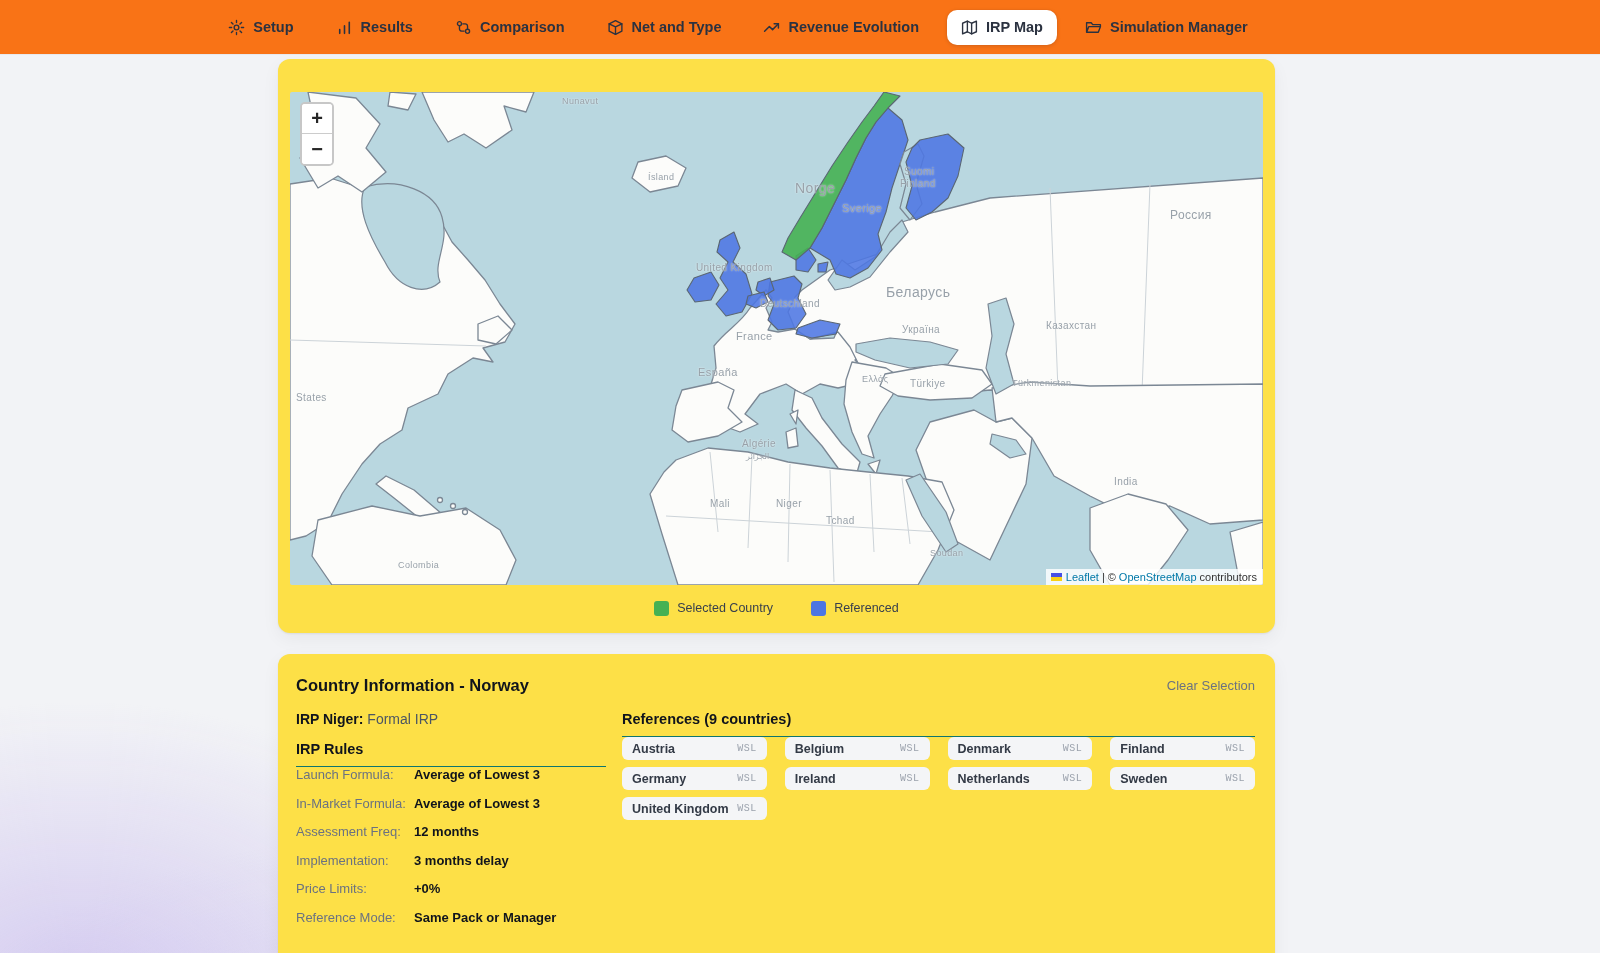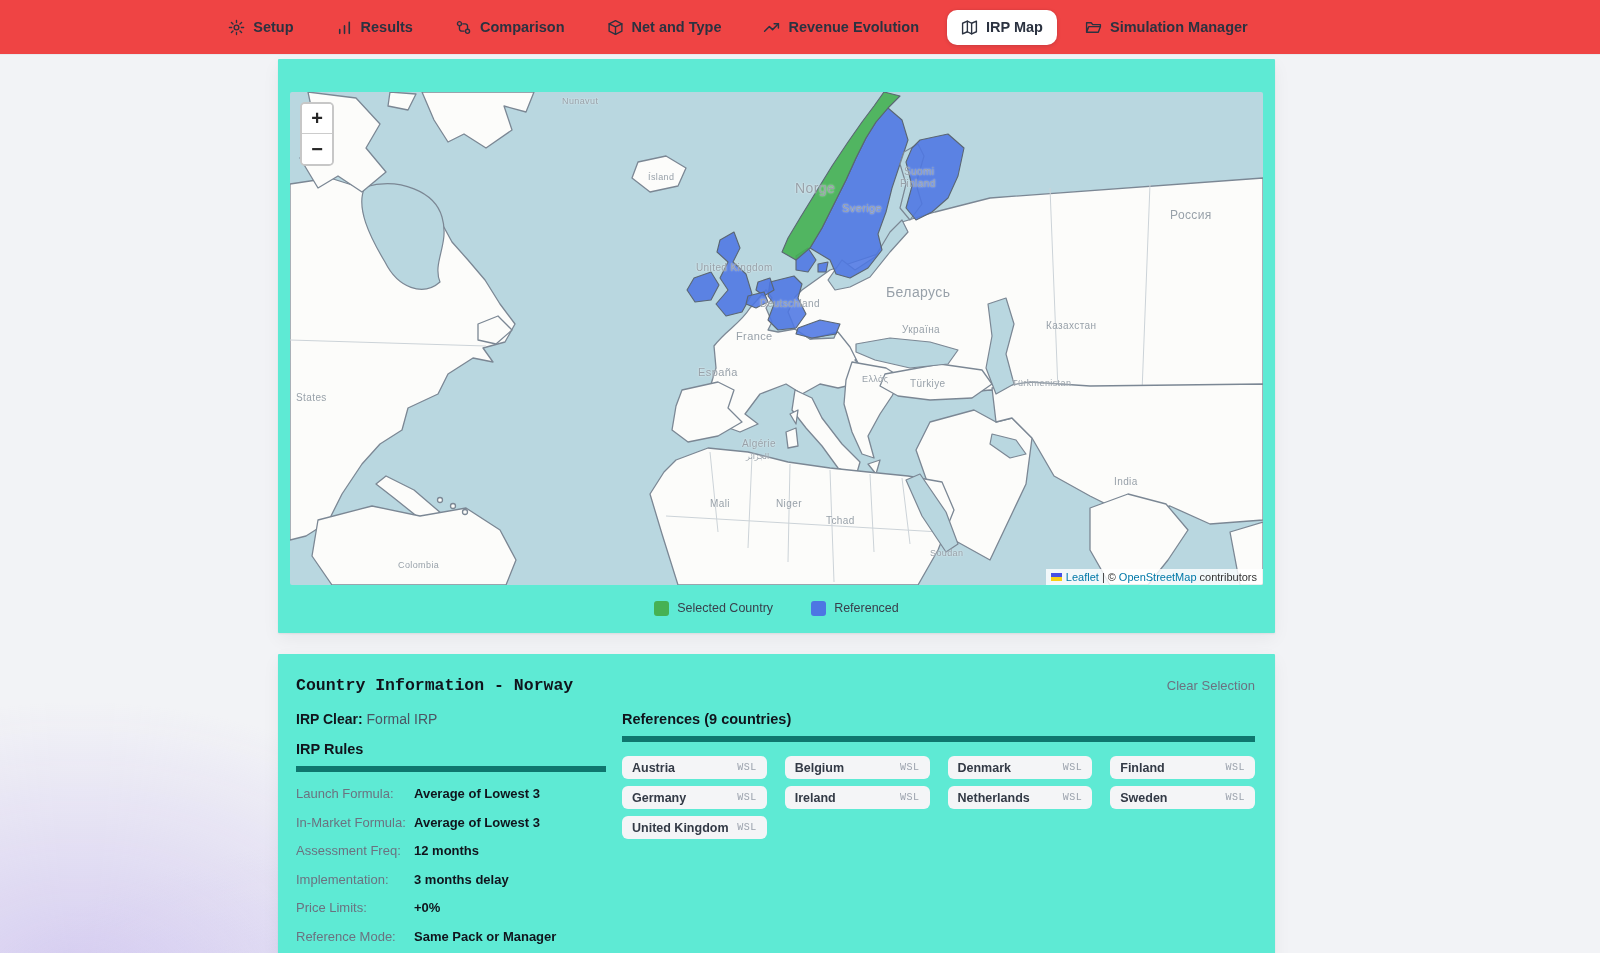--- a/index.html
+++ b/index.html
@@ -9,36 +9,36 @@
     background:
       radial-gradient(620px 400px at 5% 103%, rgba(189,172,236,.55), rgba(189,172,236,0) 70%),
       radial-gradient(800px 420px at 28% 118%, rgba(205,196,240,.35), rgba(205,196,240,0) 70%),
       #f2f3f6;
     color:#1f2430;
   }
 
   
   .topnav {
     position:relative; z-index:5; height:55px; width:100%;
-    background:#ef4444; border-bottom:1px solid #e7e9ee;
+    background:#f97316; border-bottom:1px solid #e7e9ee;
     display:flex; align-items:center; justify-content:center;
   }
   .tabs { display:flex; align-items:center; gap:14px; transform:translateX(-62px); }
   .tab {
     display:flex; align-items:center; gap:8px; padding:9px 14px;
     font-size:14.5px; font-weight:600; color:#2b3240; cursor:pointer;
     border-radius:10px; white-space:nowrap;
   }
   .tab svg { display:block; }
   .tab.active { background:#ffffff; box-shadow:0 1px 4px rgba(15,23,42,.14), 0 0 0 1px rgba(15,23,42,.02); }
 
   
   .column { position:absolute; left:278px; top:59px; width:997px; }
   .card {
-    background:#5eead4; border-radius:1px;
+    background:#fde047; border-radius:12px;
     box-shadow:0 1px 2px rgba(15,23,42,.07), 0 6px 18px rgba(15,23,42,.05);
   }
 
   
   .map-card { padding:33px 12px 14px 12px; }
   .map-wrap {
     position:relative; width:973px; height:493px; overflow:hidden;
     background:var(--water); border-radius:2px; cursor:grab;
   }
   .map-wrap svg.basemap { position:absolute; left:0; top:0; }
@@ -73,31 +73,31 @@
 
   .legend { display:flex; justify-content:center; align-items:center; gap:38px; margin-top:12px; height:22px; }
   .legend-item { display:flex; align-items:center; gap:8px; font-size:12.5px; color:#39404c; }
   .swatch { width:15px; height:15px; border-radius:3px; }
   .swatch.sw-selected { background:var(--selected); }
   .swatch.sw-referenced { background:var(--referenced); }
 
   
   .info-card { margin-top:21px; padding:22px 20px 70px 18px; }
   .info-head { display:flex; justify-content:space-between; align-items:center; }
-  .info-title { font-size:16.5px; font-weight:700; color:#10141c;font-family:Liberation Mono, monospace; }
+  .info-title { font-size:16.5px; font-weight:700; color:#10141c; }
   .clear-sel { font-size:13px; color:#6b7280; cursor:pointer; }
   .info-body { display:flex; gap:16px; margin-top:16px; }
   .col-left { width:310px; flex:none; }
   .col-right { flex:1; }
   .irp-type { font-size:14px; margin-bottom:14px; }
   .irp-type .lbl { font-weight:700; color:#10141c; }
   .irp-type .val { color:#4b5563; }
   .sec-title {
     font-size:14.5px; font-weight:600; color:#10141c;
-    padding-bottom:9px; border-bottom:6px solid #0f766e; margin-bottom:14px;
+    padding-bottom:9px; border-bottom:1px solid #0f766e; 
   }
   .rule-row { display:flex; font-size:13px; margin-bottom:13.5px; }
   .rule-row .rl { width:118px; flex:none; color:#6b7280; }
   .rule-row .rv { font-weight:700; color:#10141c; }
   .chips { display:grid; grid-template-columns:repeat(4,1fr); gap:7px 18px; }
   .chip {
     background:#f4f5f7; border-radius:6px; padding:4px 10px; height:23px;
     display:flex; align-items:center; justify-content:space-between;
   }
   .chip .cn { font-size:12.5px; font-weight:600; color:#333a46; }
@@ -317,21 +317,21 @@
 
   <div class="card info-card">
     <div class="info-head">
       <div class="info-title">Country Information - Norway</div>
       <div class="clear-sel">Clear Selection</div>
     </div>
 
     <div class="info-body">
       <div class="col-left">
         <div class="irp-type">
-          <span class="lbl">IRP Clear:</span>
+          <span class="lbl">IRP Niger:</span>
           <span class="val">Formal IRP</span>
         </div>
         <div class="sec-title">IRP Rules</div>
 
         <div class="rule-row">
           <span class="rl">Launch Formula:</span>
           <span class="rv">Average of Lowest 3</span>
         </div>
         <div class="rule-row">
           <span class="rl">In-Market Formula:</span>

